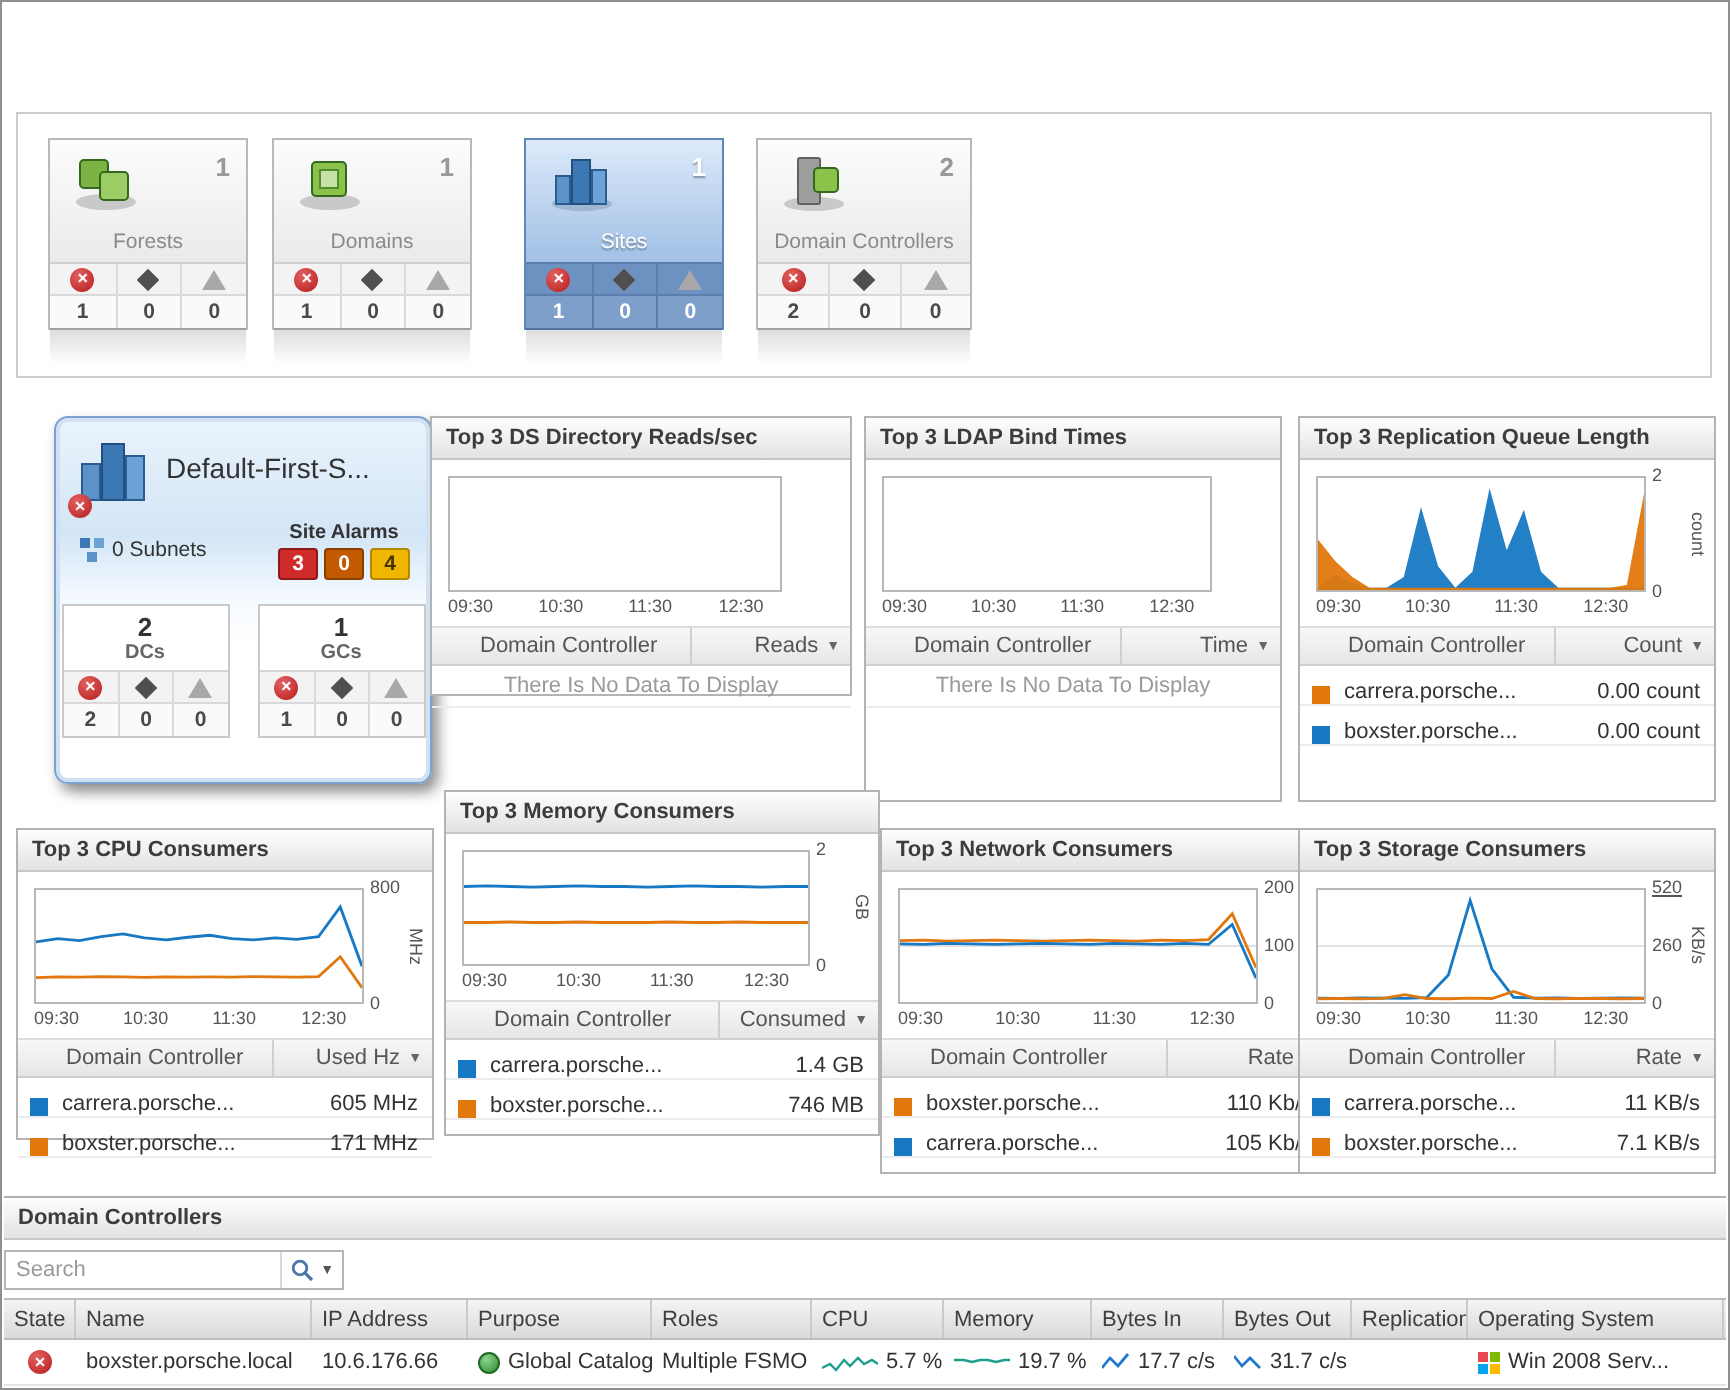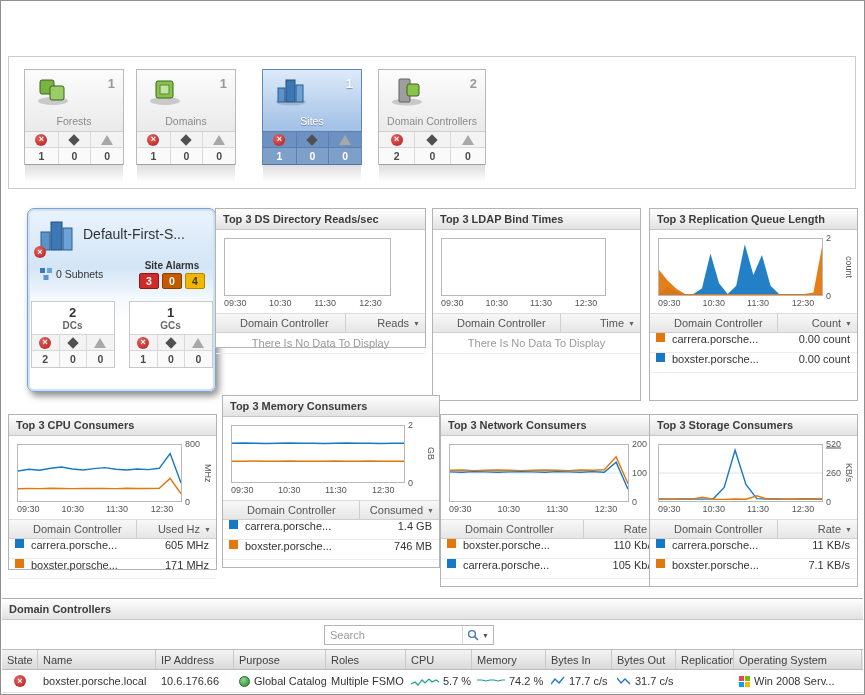--- a/index.html
+++ b/index.html
@@ -72,28 +72,28 @@
   .yunit{grid-column:3;grid-row:1;writing-mode:vertical-rl;font-size:9px;color:#555;display:flex;align-items:center;justify-content:center;}
   .xlabels{grid-column:1;grid-row:2;position:relative;font-size:9px;color:#555;}
   .xlabels span{position:absolute;top:2px;}
   
   .legend{margin-top:3px;border-top:1px solid #dcdcdc;font-size:11px;}
   .legend-head{display:flex;height:18px;align-items:center;background:linear-gradient(#f8f8f8,#e6e6e6);
        border-bottom:1px solid #cfcfcf;color:#555;}
   .legend-head .c1{flex:1;padding-left:24px;}
   .legend-head .c2{width:80px;display:flex;align-items:center;justify-content:flex-end;padding-right:5px;border-left:1px solid #cfcfcf;height:100%;box-sizing:border-box;}
   .sort-caret{font-size:7px;color:#666;margin-left:4px;cursor:pointer;}
-  .legend-row{display:flex;height:19px;align-items:flex-start;border-bottom:1px solid #ececec;cursor:pointer;}
+  .legend-row{display:flex;height:19px;align-items:flex-end;border-bottom:1px solid #ececec;cursor:pointer;}
   .swatch{width:9px;height:9px;margin:0 7px 0 6px;flex:none;}
   .lr-name{flex:1;color:#333;white-space:nowrap;overflow:hidden;}
   .lr-val{width:80px;text-align:right;padding-right:7px;color:#333;box-sizing:border-box;}
   .no-data{height:20px;display:flex;align-items:center;justify-content:center;color:#999;font-size:11px;border-bottom:1px solid #ececec;}
   
   .dc-panel{position:absolute;left:1px;right:1px;top:597px;bottom:0;border-top:1px solid #b0b0b0;background:#fff;overflow:hidden;}
-  .search-row{display:flex;justify-content:center;padding:5px 47px 4px 0;}
+  .search-row{display:flex;justify-content:flex-start;padding:5px 47px 4px 0;}
   .search-box{display:flex;align-items:center;width:170px;height:20px;border:1px solid #b5b5b5;background:#fff;box-sizing:border-box;}
   .search-box input{flex:1;min-width:0;border:none;outline:none;font-size:11px;color:#555;padding:0 5px;font-family:"Liberation Sans",sans-serif;}
   .search-box input::placeholder{color:#999;}
   .search-icons{display:flex;align-items:center;gap:3px;padding:0 4px;border-left:1px solid #d8d8d8;height:100%;cursor:pointer;}
   .dc-head,.dc-row{display:grid;grid-template-columns:36px 118px 78px 92px 80px 66px 74px 66px 64px 58px 128px;align-items:center;}
   .dc-head{height:19px;background:linear-gradient(#f4f4f4,#dadada);border-top:1px solid #bdbdbd;border-bottom:1px solid #bdbdbd;font-size:11px;color:#3f3f3f;}
   .dc-head>div{padding-left:5px;border-right:1px solid #c9c9c9;height:100%;display:flex;align-items:center;box-sizing:border-box;overflow:hidden;white-space:nowrap;}
   .dc-row{height:22px;border-bottom:1px solid #e3e3e3;font-size:11px;color:#333;cursor:pointer;}
   .dc-row>div{padding-left:5px;display:flex;align-items:center;gap:4px;overflow:hidden;white-space:nowrap;}
   .cell-center{justify-content:center;padding-left:0!important;}
@@ -599,21 +599,21 @@
       <div>
         <svg class="spark" width="28" height="12" viewBox="0 0 28 12">
           <polyline points="0,9 4,7 7,10 11,5 14,8 18,4 21,7 25,5 28,7" fill="none" stroke="#1f9e8e" stroke-width="1.2"></polyline>
         </svg>
         <span>5.7 %</span>
       </div>
       <div>
         <svg class="spark" width="28" height="12" viewBox="0 0 28 12">
           <polyline points="0,5 5,5 9,6 13,5 17,5 21,6 25,5 28,5" fill="none" stroke="#1f9e8e" stroke-width="1.2"></polyline>
         </svg>
-        <span>74.2 %</span>
+        <span>19.7 %</span>
       </div>
       <div>
         <svg class="spark" width="14" height="12" viewBox="0 0 14 12">
           <polyline points="0,9 4,4 8,8 13,2" fill="none" stroke="#2277cc" stroke-width="1.4"></polyline>
         </svg>
         <span>17.7 c/s</span>
       </div>
       <div>
         <svg class="spark" width="14" height="12" viewBox="0 0 14 12">
           <polyline points="0,3 4,8 8,4 13,9" fill="none" stroke="#2277cc" stroke-width="1.4"></polyline>

